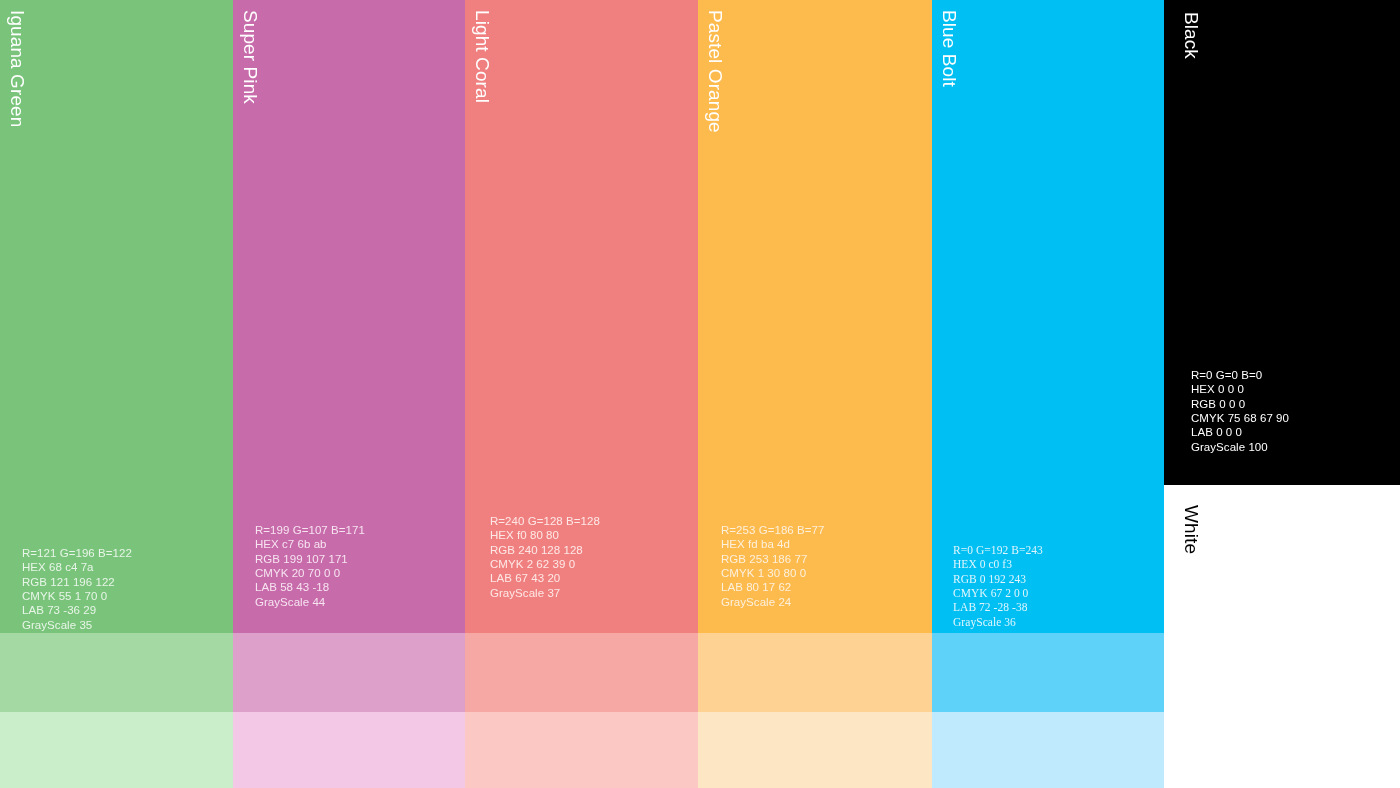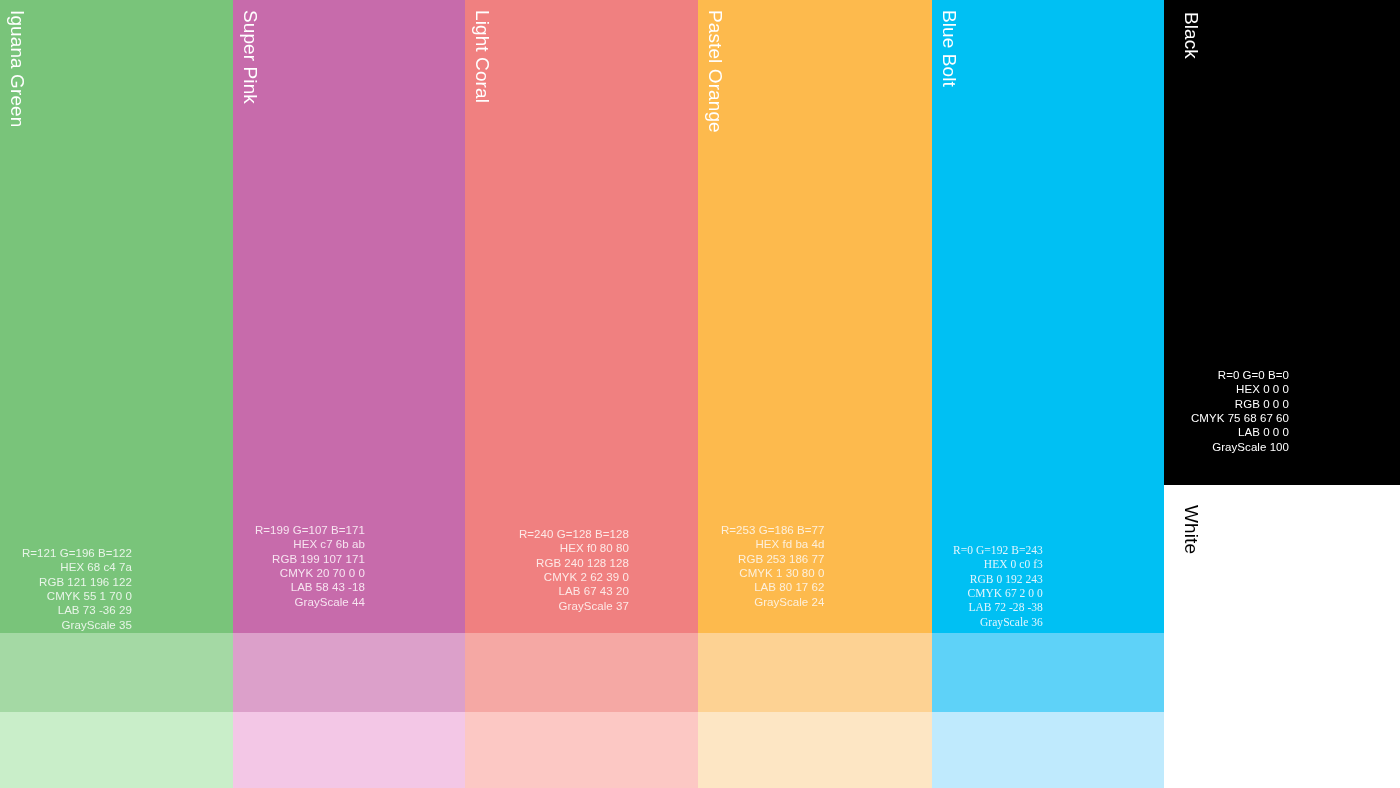--- a/index.html
+++ b/index.html
@@ -69,21 +69,20 @@
     pointer-events: none;
   }
 
   
   .spec-block {
     position: absolute;
     font-size: 11.5px;
     line-height: 14.35px;
     white-space: nowrap;
     letter-spacing: 0.05px;
-    text-align: right;
   }
   .spec-line {
     display: block;
   }
 
   
   #neutral-column {
     position: absolute;
     top: 0;
     left: 1164px;
@@ -140,21 +139,21 @@
       <span class="spec-line">LAB 58 43 -18</span>
       <span class="spec-line">GrayScale 44</span>
     </div>
   </div>
 
   <div class="swatch-column" id="col-2" style="left:465px; width:233px;">
     <div class="swatch-main" style="background: rgb(240, 128, 128);"></div>
     <div class="swatch-tint-1" style="background: rgb(245, 168, 164);"></div>
     <div class="swatch-tint-2" style="background: rgb(252, 200, 196);"></div>
     <div class="color-name" style="color: rgb(255, 255, 255);">Light Coral</div>
-    <div class="spec-block" style="left: 25px; top: 527px; color: rgb(253, 232, 230); margin-left: 29px;">
+    <div class="spec-block" style="left: 25px; top: 514px; color: rgb(253, 232, 230);">
       <span class="spec-line">R=240 G=128 B=128</span>
       <span class="spec-line">HEX f0 80 80</span>
       <span class="spec-line">RGB 240 128 128</span>
       <span class="spec-line">CMYK 2 62 39 0</span>
       <span class="spec-line">LAB 67 43 20</span>
       <span class="spec-line">GrayScale 37</span>
     </div>
   </div>
 
   <div class="swatch-column" id="col-3" style="left:698px; width:234px;">
@@ -188,21 +187,21 @@
   </div>
 
   <div id="neutral-column">
 
     <div id="black-swatch" style="background: rgb(0, 0, 0);">
       <div class="color-name" style="left:10px; top:12px; width:300px; color:#ffffff;">Black</div>
       <div class="spec-block" style="left:27px; top:368px; color:#ffffff;">
         <span class="spec-line">R=0 G=0 B=0</span>
         <span class="spec-line">HEX 0 0 0</span>
         <span class="spec-line">RGB 0 0 0</span>
-        <span class="spec-line">CMYK 75 68 67 60</span>
+        <span class="spec-line">CMYK 75 68 67 90</span>
         <span class="spec-line">LAB 0 0 0</span>
         <span class="spec-line">GrayScale 100</span>
       </div>
     </div>
 
     <div id="white-swatch" style="background: rgb(255, 255, 255);">
       <div class="color-name" style="left:10px; top:20px; width:300px; color:#000000;">White</div>
     </div>
 
   </div>

